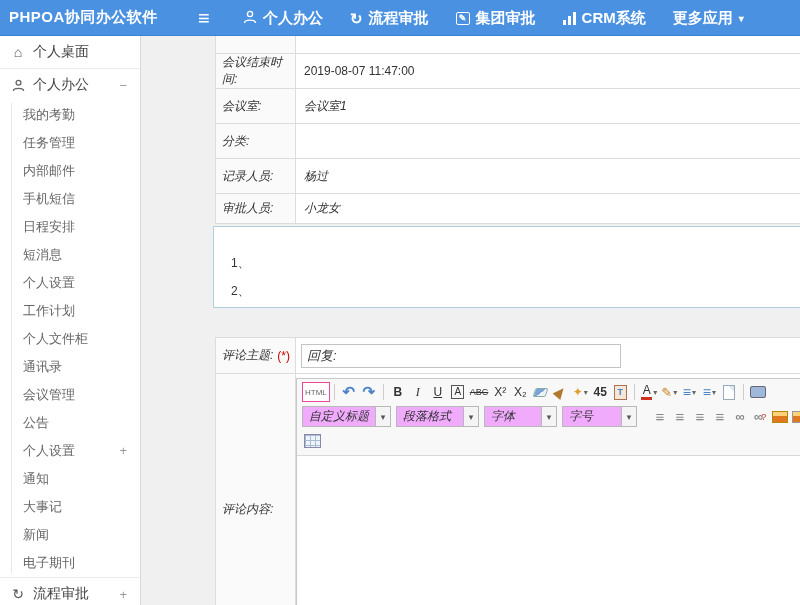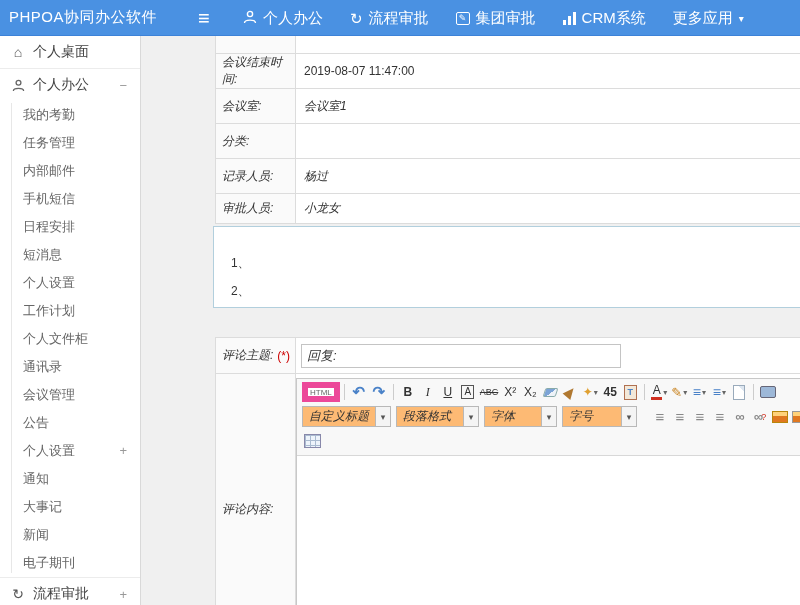--- a/index.html
+++ b/index.html
@@ -2,21 +2,21 @@
 <html><head>
 <meta charset="utf-8">
 <style>
   * { margin:0; padding:0; box-sizing:border-box; }
   html,body { background:#fff; }
   body { font-family:"Liberation Sans", sans-serif; }
   #page { position:relative; width:800px; height:605px; overflow:hidden; background:#f0f0f0; }
 
   
   #topbar { position:absolute; left:0; top:0; width:800px; height:36px; background:#4a91e2;
-            border-bottom:1px solid #3c82d8; color:#fff; display:flex; align-items:center; }
+            border-bottom:1px solid #3c82d8; color:#fff; display:flex; align-items:center;font-weight:bold; }
   .brand { margin-left:9px; font-size:15px; letter-spacing:.5px; }
   .burger { position:absolute; left:198px; top:0; height:36px; display:flex; align-items:center;
             font-size:20px; cursor:pointer; }
   #topnav { position:absolute; left:243px; top:0; height:36px; display:flex; align-items:center; gap:27px; }
   .navitem { display:flex; align-items:center; gap:6px; font-size:15px; cursor:pointer; white-space:nowrap; }
   .nav-glyph { font-size:15px; line-height:1; }
   .boxpen { width:14px; height:13px; border:1px solid #fff; border-radius:2px; display:inline-flex;
             align-items:center; justify-content:center; font-size:9px; }
   .bars { display:inline-flex; align-items:flex-end; gap:2px; height:13px; }
   .bars i { display:block; width:3px; background:#fff; }
@@ -82,21 +82,21 @@
               border-bottom:11px solid #b07830; transform:rotate(40deg); }
   .ic-wand { color:#e0a030; font-size:12px; }
   .ic-paste { width:13px; height:15px; border:1px solid #b07050; background:#f3e8d8; display:inline-flex;
               align-items:center; justify-content:center; font-size:9px; color:#4a82c8; font-weight:bold; }
   .ic-fontA { display:inline-flex; flex-direction:column; align-items:center; line-height:11px; }
   .ic-fontA .bar { width:11px; height:3px; background:#d03020; margin-top:1px; }
   .ic-hl { color:#c8821e; font-size:13px; }
   .ic-list { color:#4a82c8; font-size:14px; line-height:1; }
   .ic-page { width:12px; height:15px; border:1px solid #9ab; background:linear-gradient(225deg,#dde6f0 4px,#fff 4px); }
   .ic-monitor { width:16px; height:12px; border:1px solid #667; border-radius:2px; background:#9db8d8; }
-  .ed-select { display:inline-flex; align-items:stretch; border:1px solid #b8b8b8; background:#fdba74;
+  .ed-select { display:inline-flex; align-items:stretch; border:1px solid #b8b8b8; background:#f0abfc;
                height:21px; margin-right:5px; cursor:pointer; }
   .ed-select .lbl { display:flex; align-items:center; padding:0 6px; font-size:12px; color:#333;
                     font-style:italic; white-space:nowrap; }
   .ed-select .arr { width:15px; border-left:1px solid #b8b8b8; display:flex; align-items:center;
                     justify-content:center; font-size:9px; color:#555; background:#f4f4f4; }
   .ic-align { color:#888; font-size:15px; line-height:1; }
   .ic-link { color:#888; font-size:13px; font-weight:bold; }
   .reddot { color:#d03020; font-size:9px; margin-left:-2px; vertical-align:super; }
   .ic-image { width:16px; height:12px; border:1px solid #b8860b;
               background:linear-gradient(180deg,#ffd27a 0 4px,#e07820 4px); }
@@ -240,21 +240,21 @@
         <input id="subject-input" type="text" value="回复:" style="">
       </div>
     </div>
     <div id="content-row" class="trow">
       <div class="tlabel kai">评论内容:</div>
       <div class="tvalue" style="align-items:flex-start; padding-left:0; display:block;">
 
         <div id="editor">
           <div id="toolbar">
             <div class="ed-row">
-              <span class="tbtn" style="border:6px solid #ec4899; font-size:8px; color:#666; background:#fff;">HTML</span>
+              <span class="tbtn" style="border:1px solid #ec4899; font-size:8px; color:#666; background:#fff;">HTML</span>
               <span class="vsep"></span>
               <span class="tbtn blue b" style="font-size:15px;">↶</span>
               <span class="tbtn blue b" style="font-size:15px;">↷</span>
               <span class="vsep"></span>
               <span class="tbtn b">B</span>
               <span class="tbtn it">I</span>
               <span class="tbtn un">U</span>
               <span class="tbtn">
                   <span class="boxa">A</span>
                 </span>

